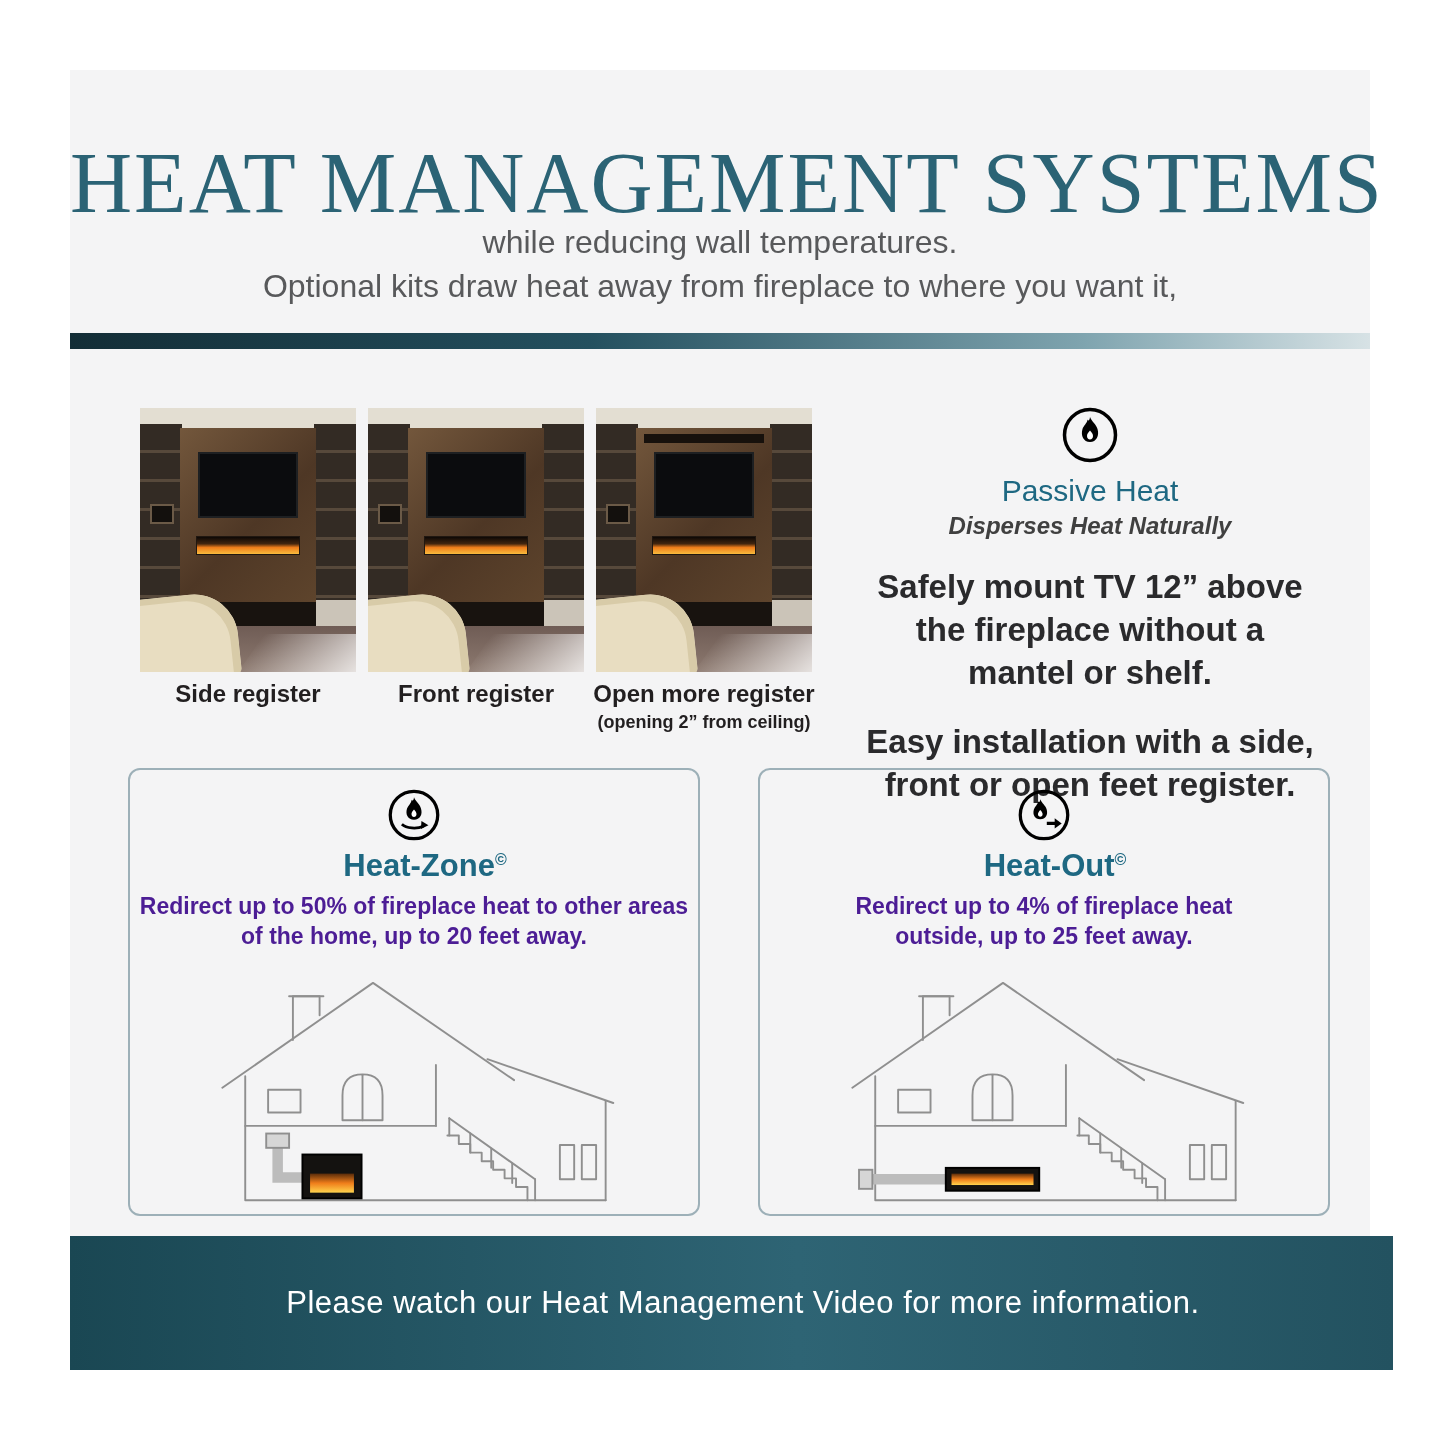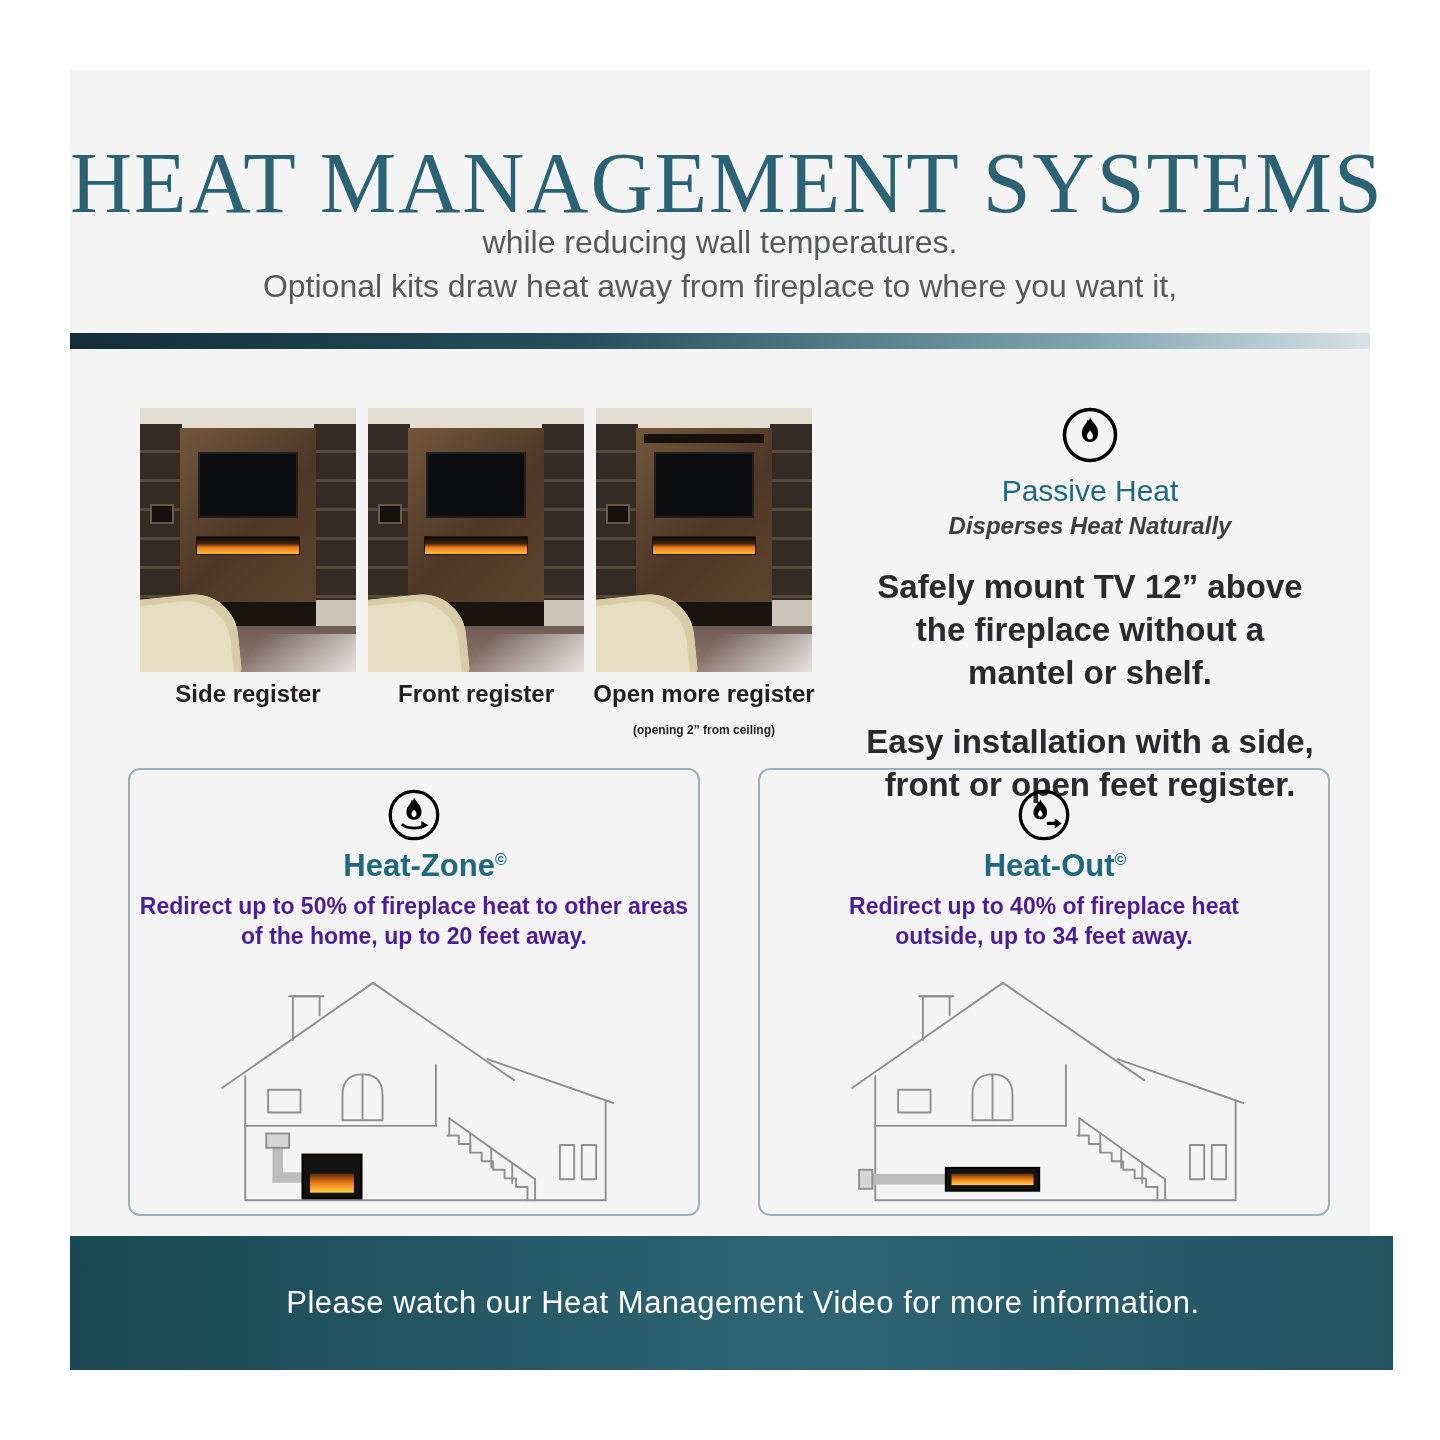--- a/index.html
+++ b/index.html
@@ -30,21 +30,21 @@
            background:linear-gradient(to top,#f8bb3e 0%,#ef7d1a 38%,#42250f 60%,#0d0805 100%);}
   .ph-console{position:absolute;left:40px;right:40px;top:194px;height:26px;background:#18130f;}
   .ph-floor{position:absolute;left:0;right:0;bottom:0;height:46px;background:linear-gradient(#6f5c55,#8d7a70);}
   .ph-light{position:absolute;right:-14px;bottom:-4px;width:120px;height:42px;
             background:linear-gradient(100deg,rgba(255,255,255,0),rgba(255,255,255,.8));transform:skewX(-35deg);}
   .ph-chair{position:absolute;left:-20px;bottom:-8px;width:118px;height:84px;background:#e8ddc1;
             border-radius:16px 44px 6px 6px;transform:rotate(-6deg);box-shadow:inset -8px 6px 0 #d8cba8;}
 
   .caption{position:absolute;top:610px;width:216px;text-align:center;
            font-size:24px;font-weight:bold;color:#221f20;line-height:1.15;}
-  .subcaption{font-size:12px;font-weight:bold;color:#221f20;margin-top:16px;}
+  .subcaption{font-size:18px;font-weight:bold;color:#221f20;margin-top:4px;}
 
   
   .passive{position:absolute;left:760px;top:336px;width:520px;text-align:center;}
   .passive .p-icon{display:inline-block;}
   .p-title{margin-top:6px;font-size:30px;font-weight:normal;color:#1e6882;}
   .p-tagline{margin-top:4px;font-size:24px;font-weight:bold;font-style:italic;color:#404040;}
   .p-point{margin:26px auto 0;max-width:450px;font-size:33px;font-weight:bold;color:#2a2a2c;line-height:1.3;}
 
   
   .card{position:absolute;top:698px;width:572px;height:448px;border:2px solid #9db0b8;border-radius:12px;
@@ -190,21 +190,21 @@
       <span class="c-icon">
         <svg width="54" height="54" viewBox="0 0 58 58">
           <circle cx="29" cy="29" r="25.5" fill="none" stroke="#000" stroke-width="3.5"></circle>
           <path fill="#000" d="M25 12 C26.8 16.5 30.5 18.3 31.8 22.8 C33.6 28.7 30.9 33.6 25 33.6 C19.1 33.6 16.4 28.7 18.2 22.8 C19.2 19.7 22.3 17.8 22.8 14.2 C23.5 16 24.6 15.1 25 12 Z"></path>
           <path fill="#fff" d="M25 23.5 C26.5 25.2 27.5 26.4 27.5 28 C27.5 29.9 26.4 30.9 25 30.9 C23.6 30.9 22.5 29.9 22.5 28 C22.5 26.4 23.5 25.2 25 23.5 Z"></path>
           <path d="M32 38 H42" stroke="#000" stroke-width="3.5" fill="none"></path>
           <polygon points="40.5,32.5 48,38 40.5,43.5" fill="#000"></polygon>
         </svg>
       </span>
       <div class="c-title"><span>Heat-Out</span><sup>©</sup></div>
-      <div class="c-desc c-desc-out">Redirect up to 40% of fireplace heat outside, up to 34 feet away.</div>
+      <div class="c-desc c-desc-out">Redirect up to 4% of fireplace heat outside, up to 25 feet away.</div>
       <svg class="house" width="410" height="250" viewBox="0 0 430 262">
         <defs>
           <linearGradient id="fz2" x1="0" y1="1" x2="0" y2="0">
             <stop offset="0" stop-color="#ffd34d"></stop>
               <stop offset="0.5" stop-color="#ef7d1a"></stop>
               <stop offset="1" stop-color="#5a2c0a"></stop>
           </linearGradient>
         </defs>
         <g stroke="#8f8f8f" stroke-width="2" fill="none" stroke-linejoin="round" stroke-linecap="round">
           <path d="M14,136 L172,26 L320,128"></path>

